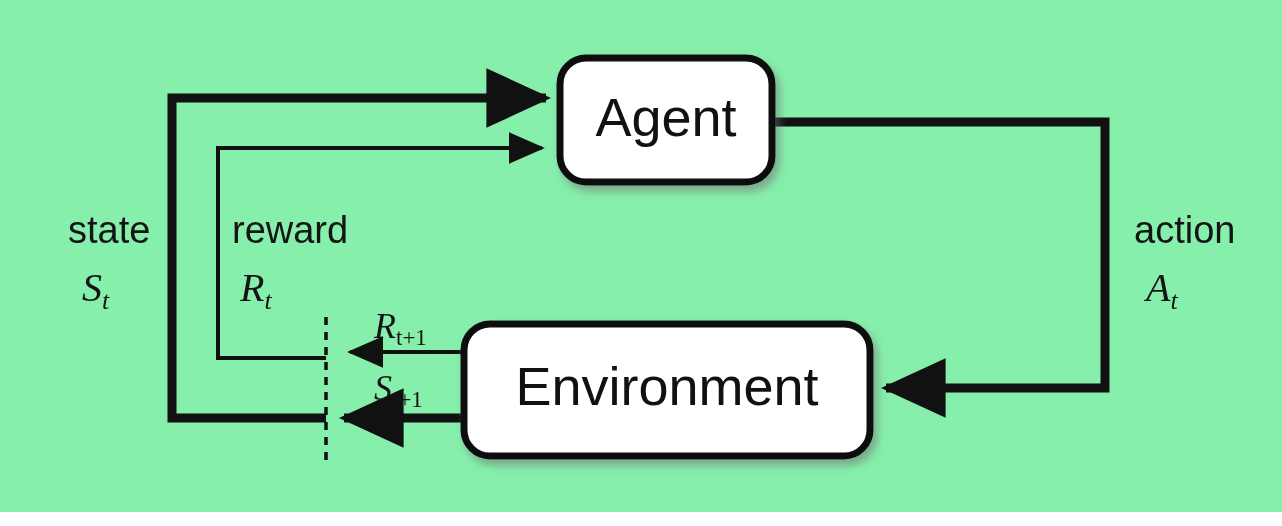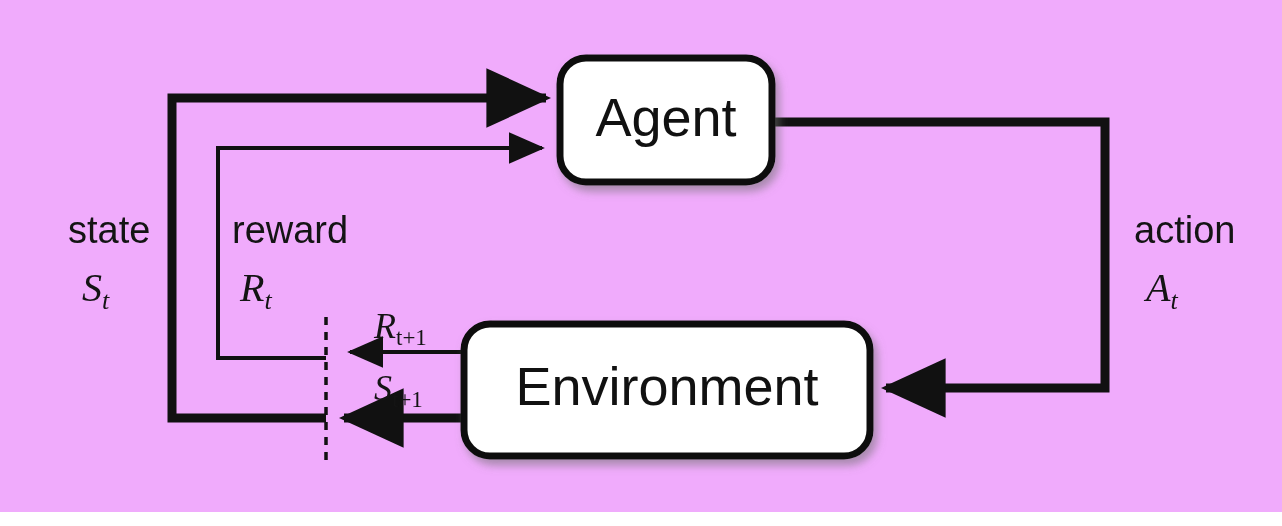--- a/index.html
+++ b/index.html
@@ -5,21 +5,21 @@
 <style>
   html, body {
     margin: 0;
     padding: 0;
     background: #ffffff;
   }
   #canvas {
     position: relative;
     width: 1282px;
     height: 512px;
-    background: #f0abfc;
+    background: #86efac;
     overflow: hidden;
     font-family: "Liberation Sans", sans-serif;
   }
   #diagram-svg {
     position: absolute;
     top: 0;
     left: 0;
     width: 1282px;
     height: 526px;
     display: block;

